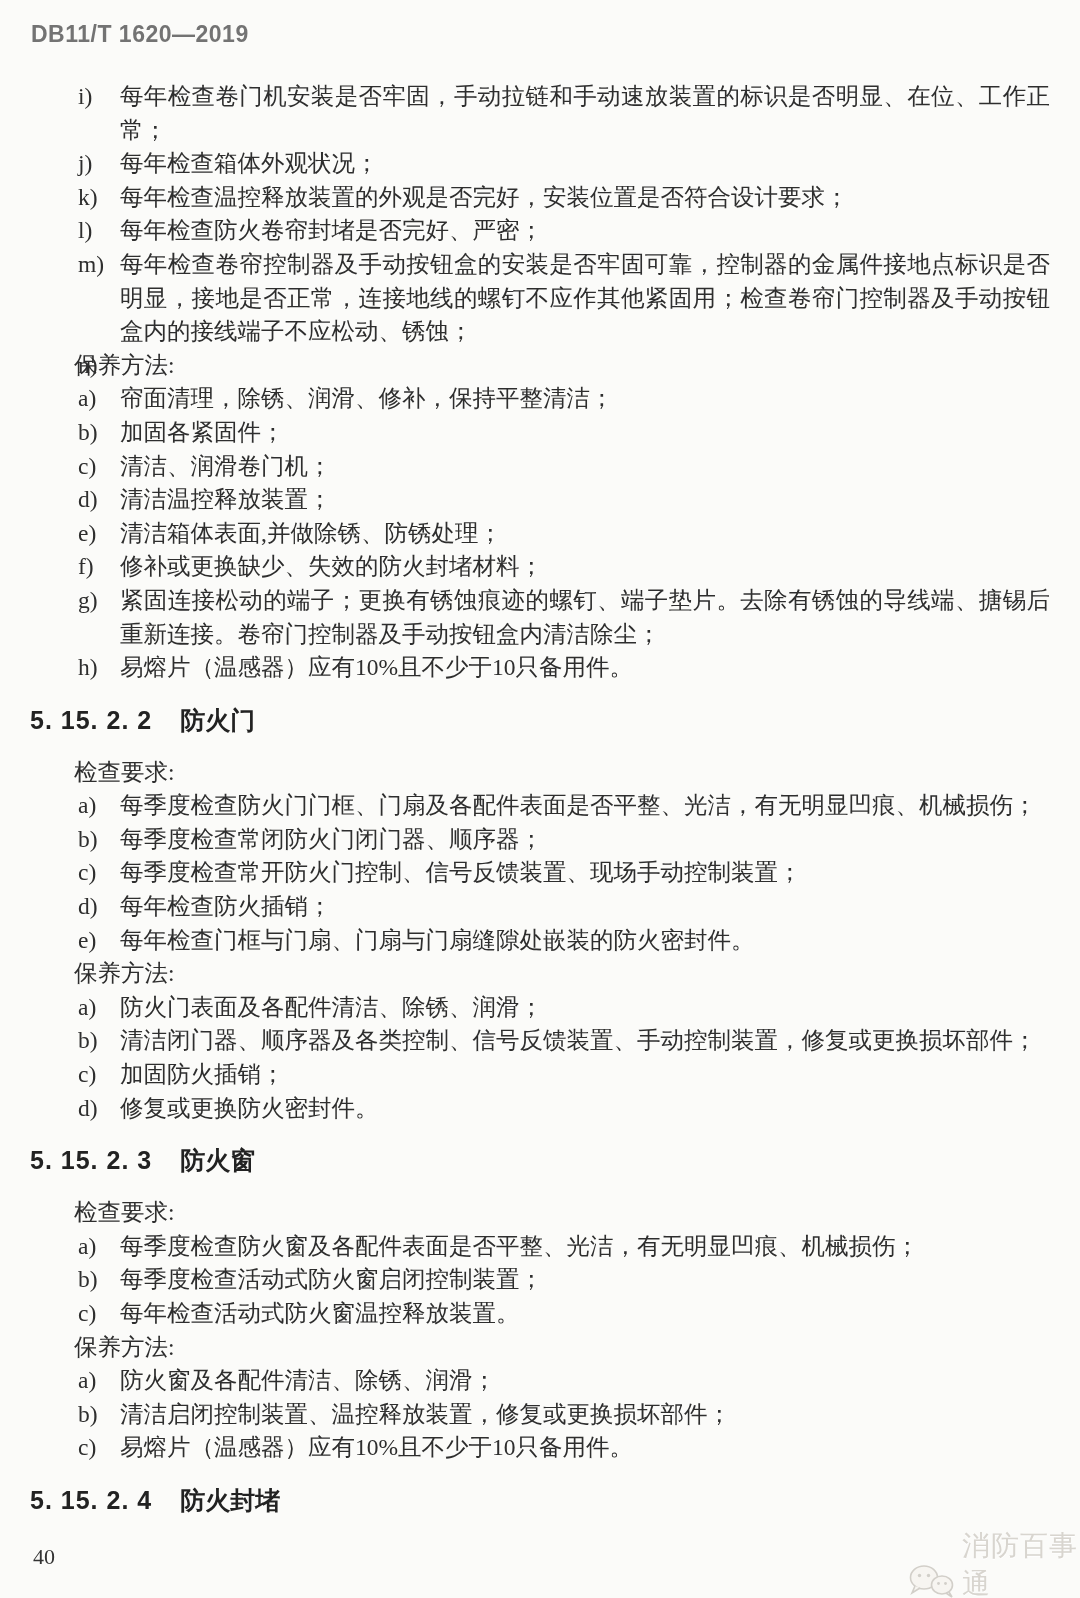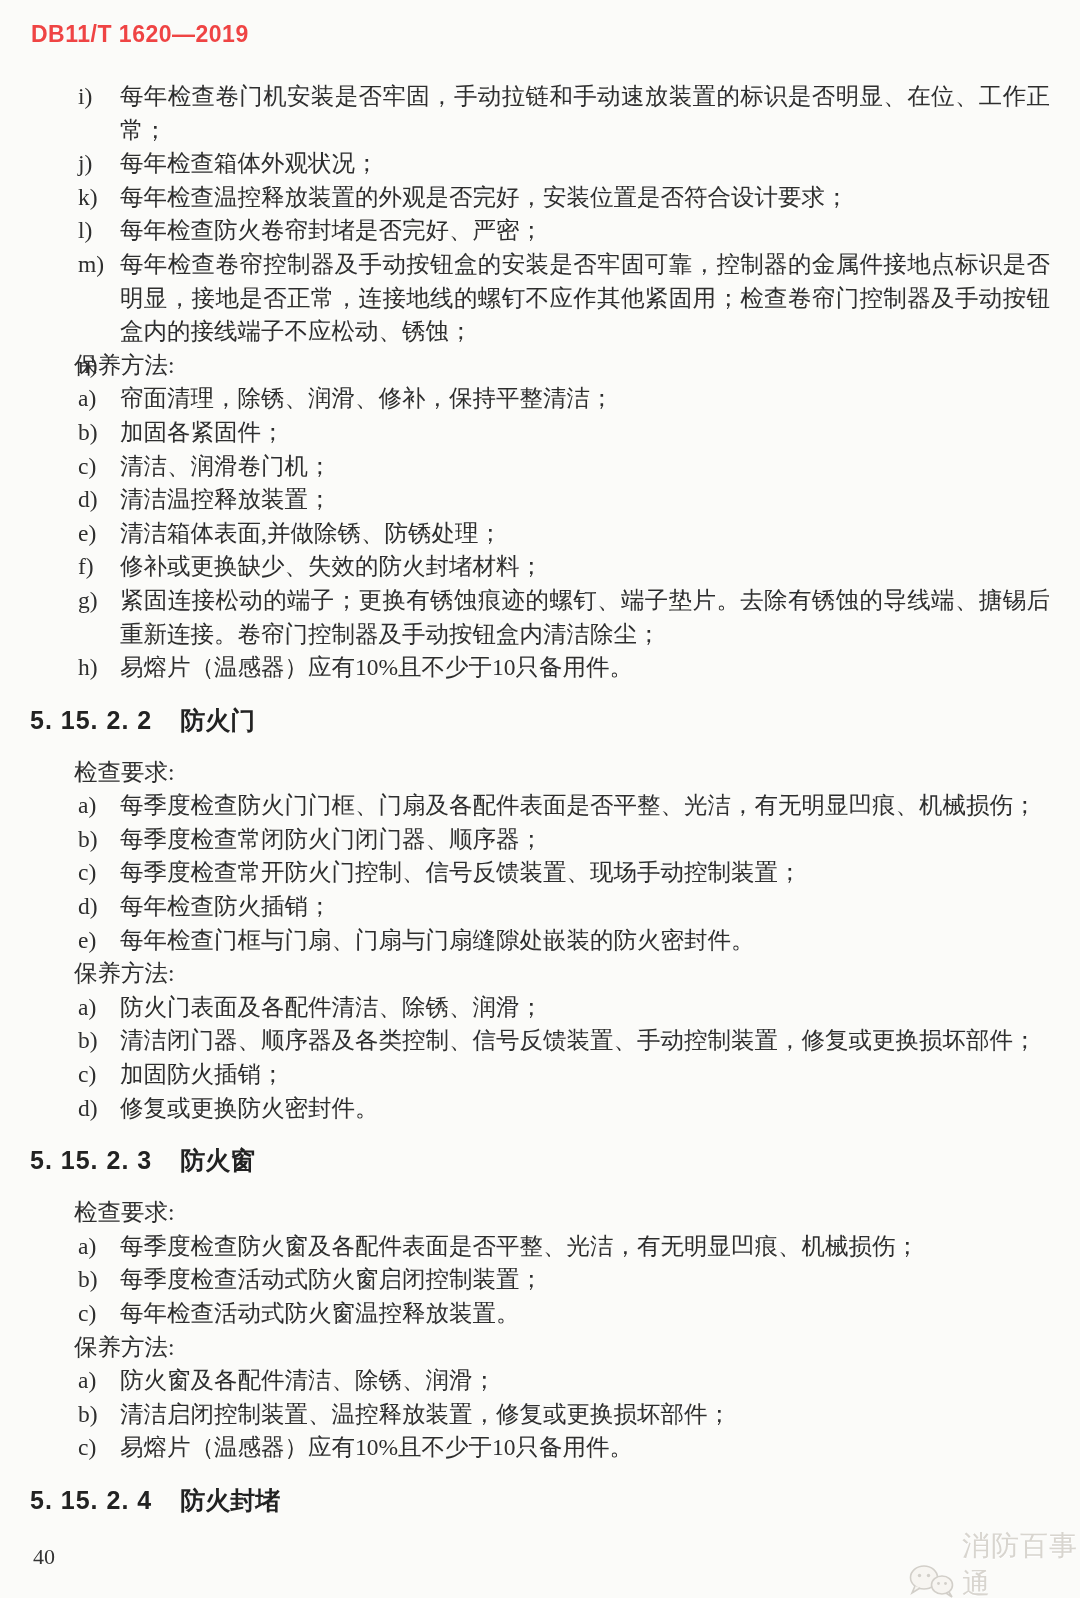--- a/index.html
+++ b/index.html
@@ -18,21 +18,21 @@
     margin:0 auto;
     background:var(--paper);
     overflow:hidden;
     font-family:"Liberation Serif","DejaVu Serif",serif;
     color:var(--ink);
   }
   
   .doc-header{
     position:absolute;top:21px;left:31px;
     font-family:"Liberation Sans","DejaVu Sans",sans-serif;
-    font-weight:600;font-size:23px;letter-spacing:.5px;color:#ef4444;
+    font-weight:600;font-size:23px;letter-spacing:.5px;color:#737373;
   }
   
   .content{
     position:absolute;top:80px;left:30px;right:30px;
     font-size:23.5px;line-height:33.6px;
   }
   .item{
     position:relative;
     padding-left:90px;
     text-align:justify;

